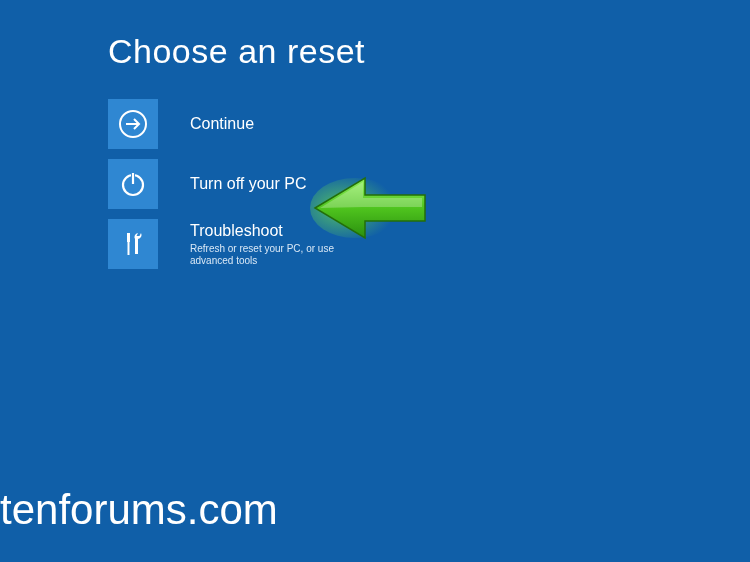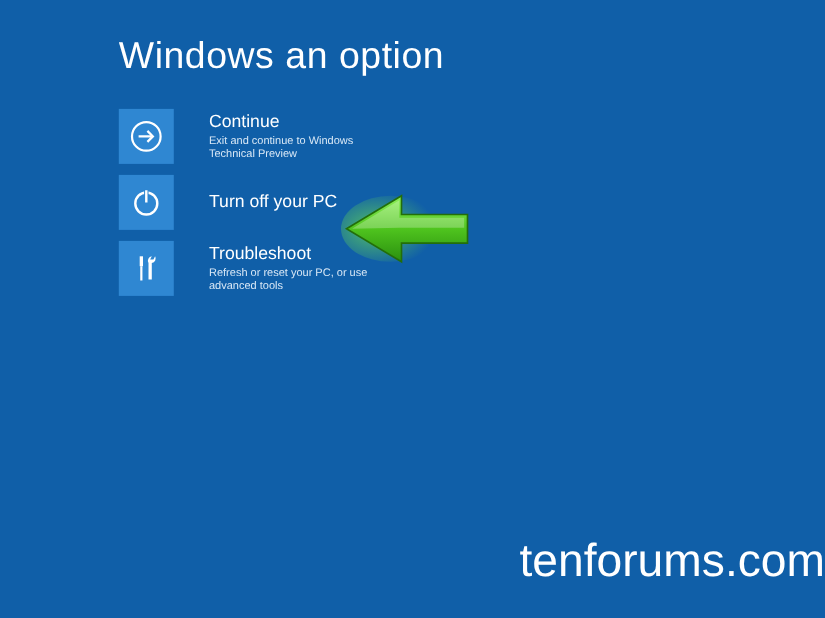--- a/index.html
+++ b/index.html
@@ -61,46 +61,45 @@
     position: absolute;
     left: 310px;
     top: 173px;
     pointer-events: none;
   }
   .watermark {
     position: absolute;
     bottom: 28px;
     left: 0;
     width: 100%;
-    text-align: right;
+    text-align: left;
     font-size: 42px;
     font-weight: 400;
     color: #ffffff;
   }
 </style>
 </head>
 <body>
 
 <div class="container">
 
-  <h1 class="page-title">Windows an option</h1>
+  <h1 class="page-title">Choose an reset</h1>
 
   <div class="options">
 
     <div class="option-row">
       <div class="tile">
         <svg width="30" height="30" viewBox="0 0 30 30">
           <circle cx="15" cy="15" r="13" fill="none" stroke="#ffffff" stroke-width="2"></circle>
           <line x1="8" y1="15" x2="20" y2="15" stroke="#ffffff" stroke-width="2"></line>
           <polyline points="16,10 21,15 16,20" fill="none" stroke="#ffffff" stroke-width="2"></polyline>
         </svg>
       </div>
       <div class="option-text">
         <div class="option-title">Continue</div>
-        <div class="option-desc">Exit and continue to Windows Technical Preview</div>
       </div>
     </div>
 
     <div class="option-row">
       <div class="tile">
         <svg width="30" height="30" viewBox="0 0 30 30">
           <circle cx="15" cy="16" r="10" fill="none" stroke="#ffffff" stroke-width="2.2"></circle>
           <rect x="13" y="3" width="4" height="13" fill="#2f87d2"></rect>
           <line x1="15" y1="4" x2="15" y2="15" stroke="#ffffff" stroke-width="2.2"></line>
         </svg>

